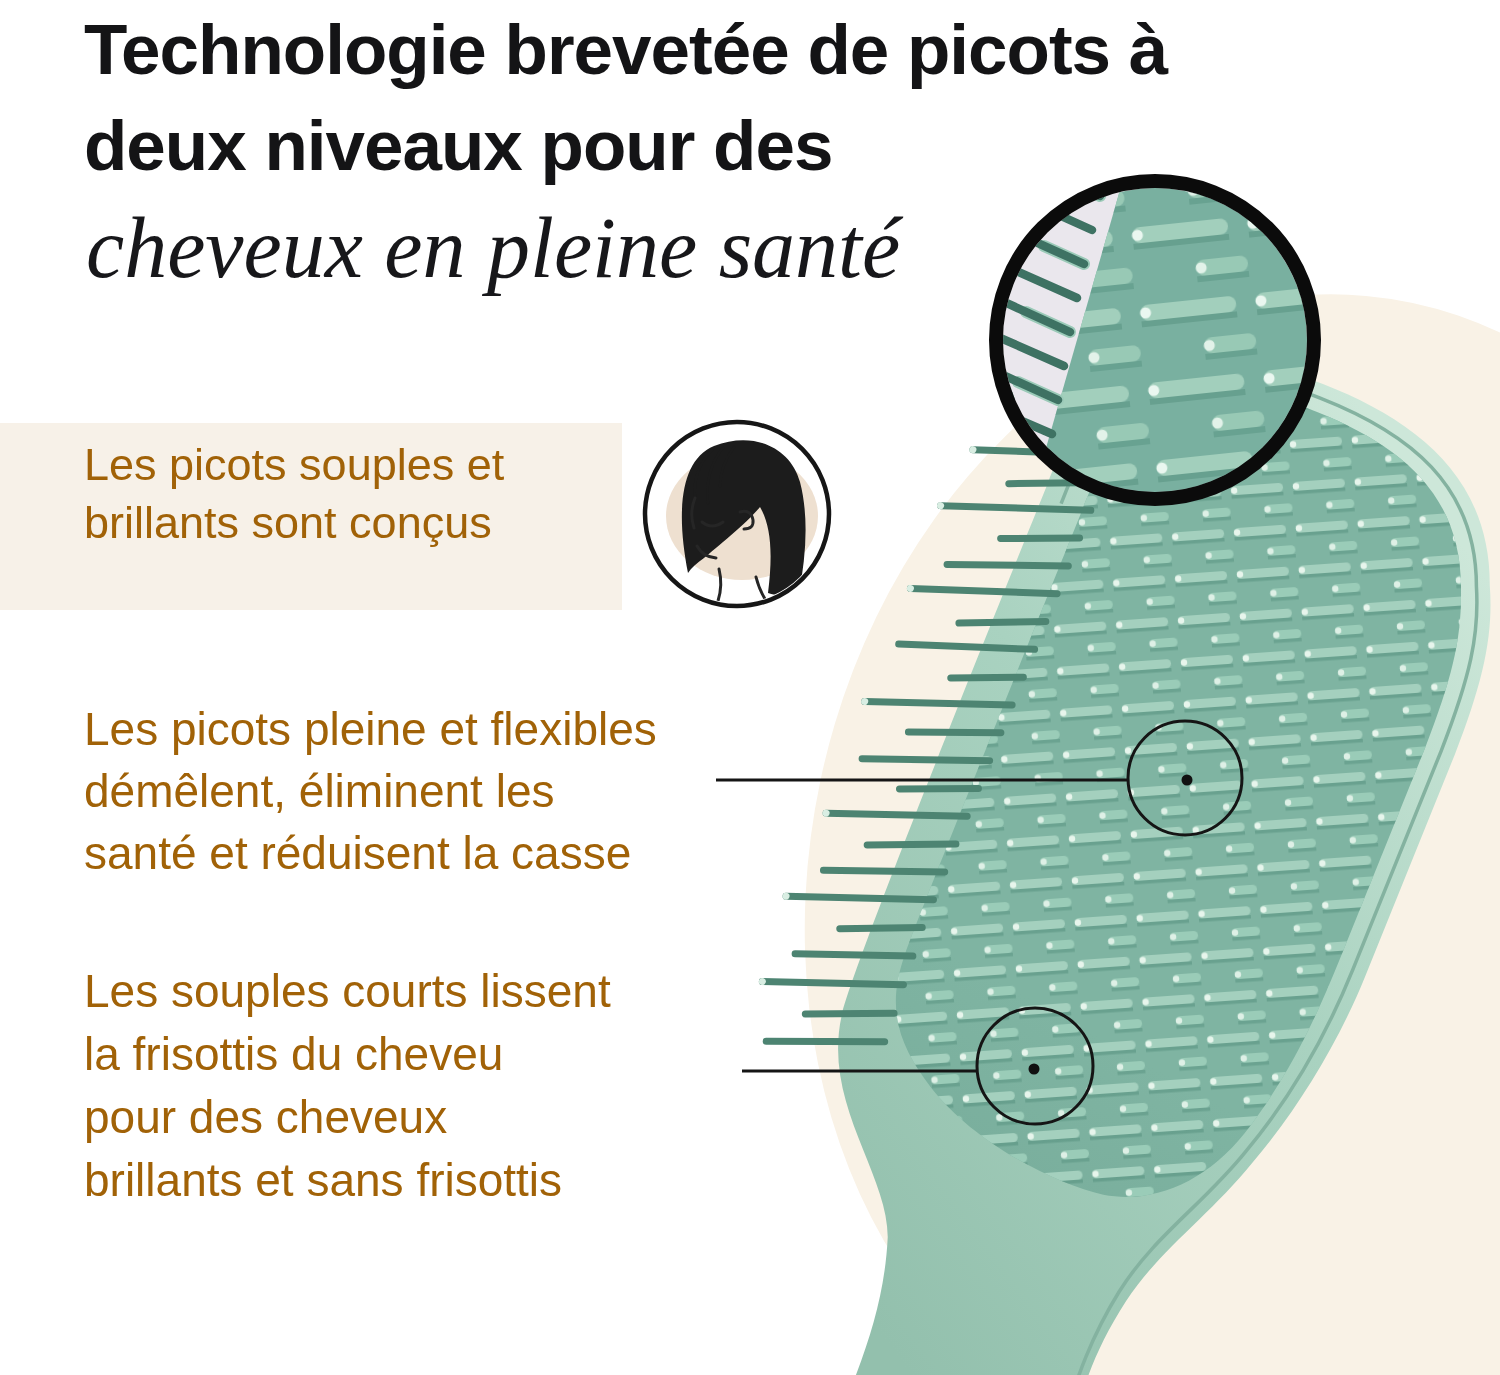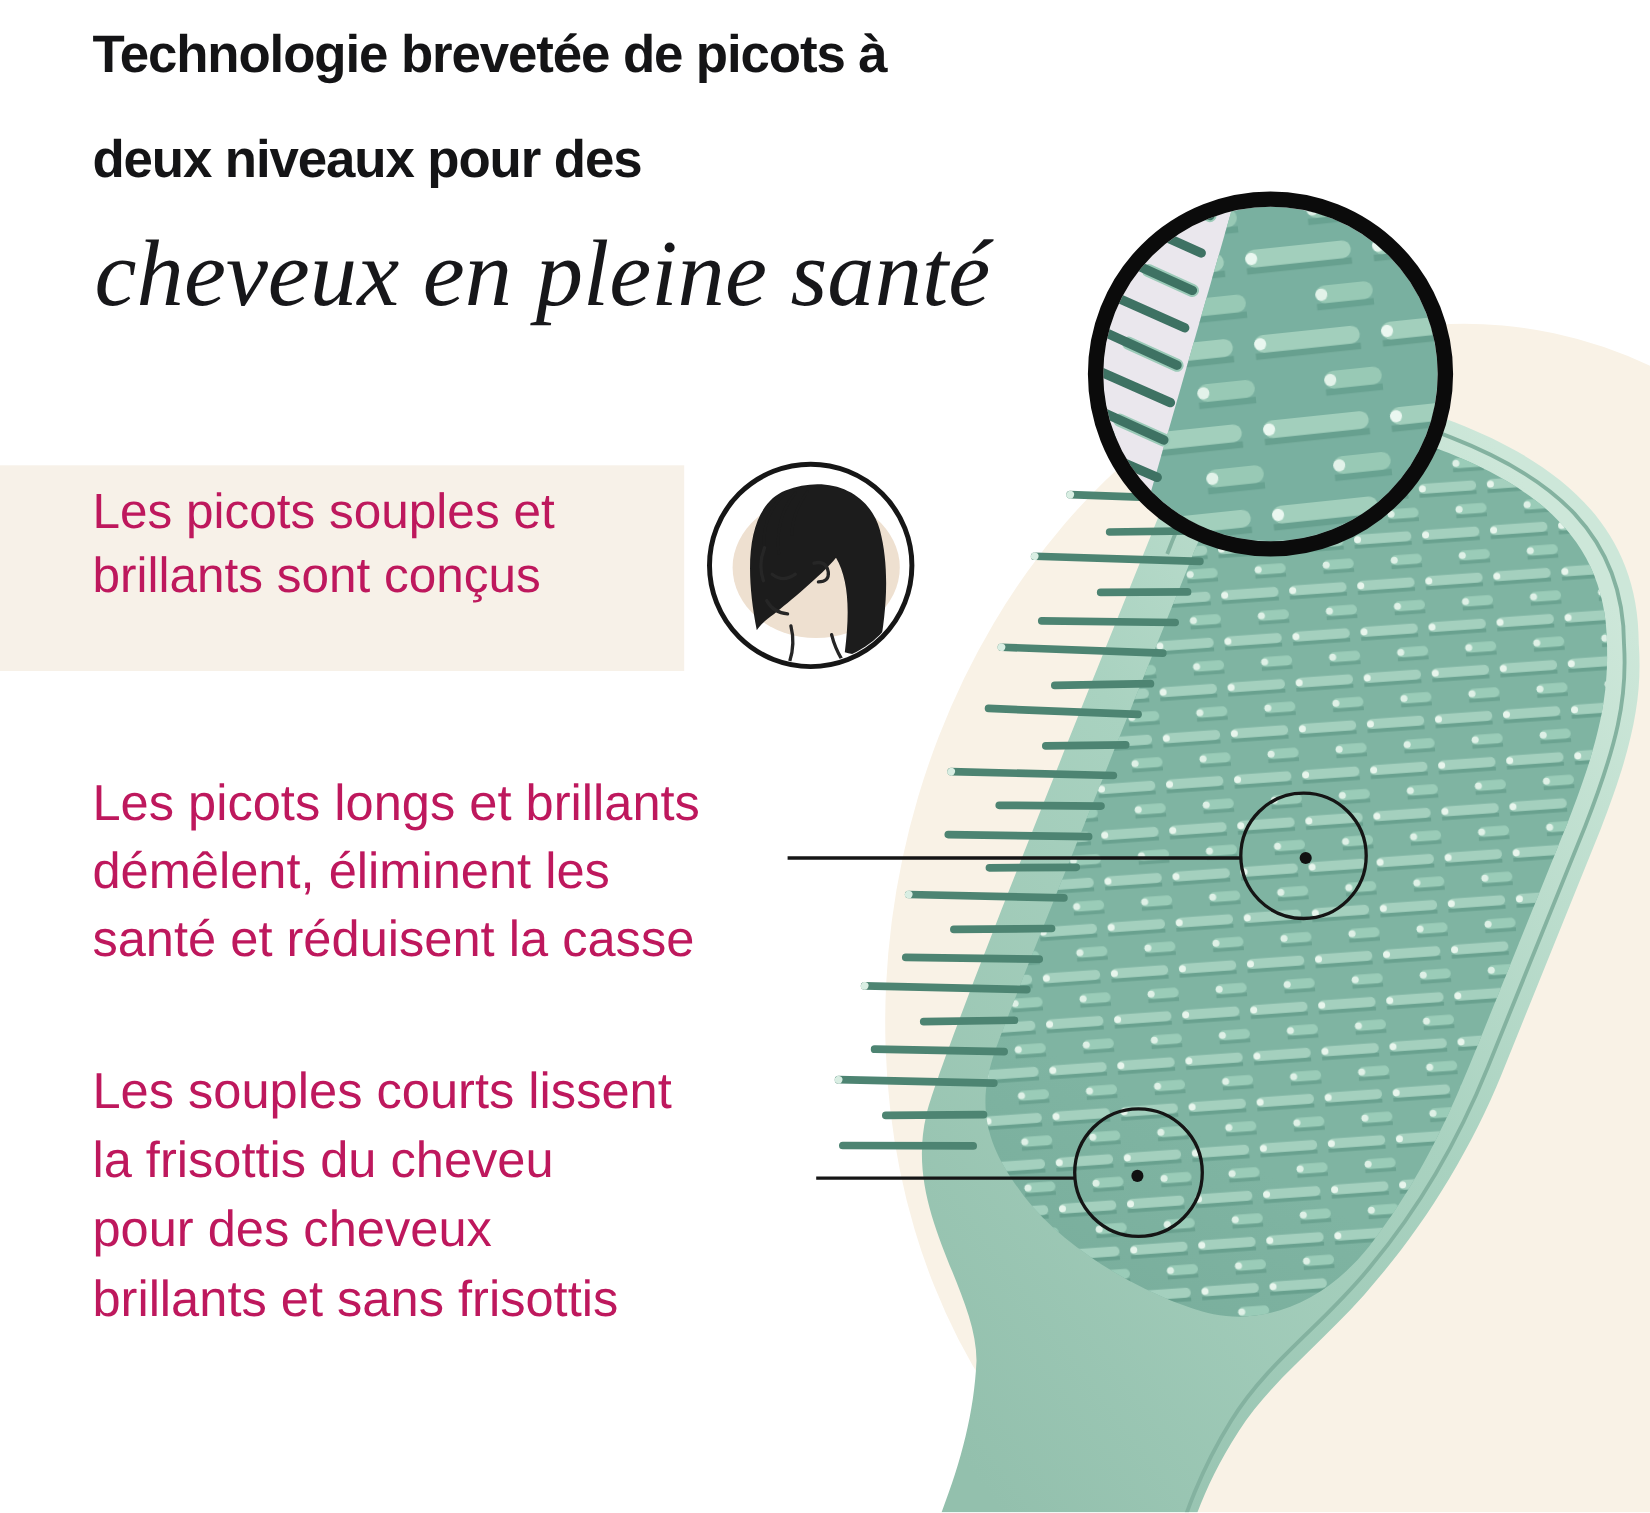--- a/index.html
+++ b/index.html
@@ -8,29 +8,29 @@
     background:#ffffff; font-family:"Liberation Sans", sans-serif; color:#1d1d1f;
   }
   .band{
     position:absolute; left:0; top:423px; width:622px; height:187px;
     background:#f7f1e8; z-index:1;
   }
   .art{ position:absolute; left:0; top:0; width:1500px; height:1375px; z-index:2; }
   .textlayer{ position:absolute; left:0; top:0; width:1500px; height:1375px; z-index:3; pointer-events:none; }
   .title{
     position:absolute; left:84px; top:2px; width:1400px;
-    font-size:48px; line-height:96px; font-weight:700; letter-spacing:-1px; color:#141416;
+    font-size:71px; line-height:96px; font-weight:700; letter-spacing:-1px; color:#141416;
   }
   .title .tline{ white-space:nowrap; }
   .subtitle{
     position:absolute; left:86px; top:196px; width:1000px;
     font-family:Liberation Serif, serif; font-style:italic; font-weight:normal;
     font-size:86px; line-height:104px; color:#17171a; letter-spacing:0px; white-space:nowrap;
   }
-  .note{ position:absolute; left:84px; font-size:46px; color:#be185d; }
+  .note{ position:absolute; left:84px; font-size:46px; color:#a16207; }
   .note .nline{ white-space:nowrap; }
   .note1{ top:436px; line-height:58px; font-size:45px; }
   .note2{ top:698px; line-height:62px; }
   .note3{ top:960px; line-height:63px; }
 </style>
 </head>
 <body>
 
 <div class="canvas">
 
@@ -215,21 +215,21 @@
       <div class="tline">deux niveaux pour des</div>
     </div>
     <div class="subtitle">cheveux en pleine santé</div>
 
     <div class="note note1">
       <div class="nline">Les picots souples et</div>
       <div class="nline">brillants sont conçus</div>
     </div>
 
     <div class="note note2">
-      <div class="nline">Les picots longs et brillants</div>
+      <div class="nline">Les picots pleine et flexibles</div>
       <div class="nline">démêlent, éliminent les</div>
       <div class="nline">santé et réduisent la casse</div>
     </div>
 
     <div class="note note3">
       <div class="nline">Les souples courts lissent</div>
       <div class="nline">la frisottis du cheveu</div>
       <div class="nline">pour des cheveux</div>
       <div class="nline">brillants et sans frisottis</div>
     </div>

